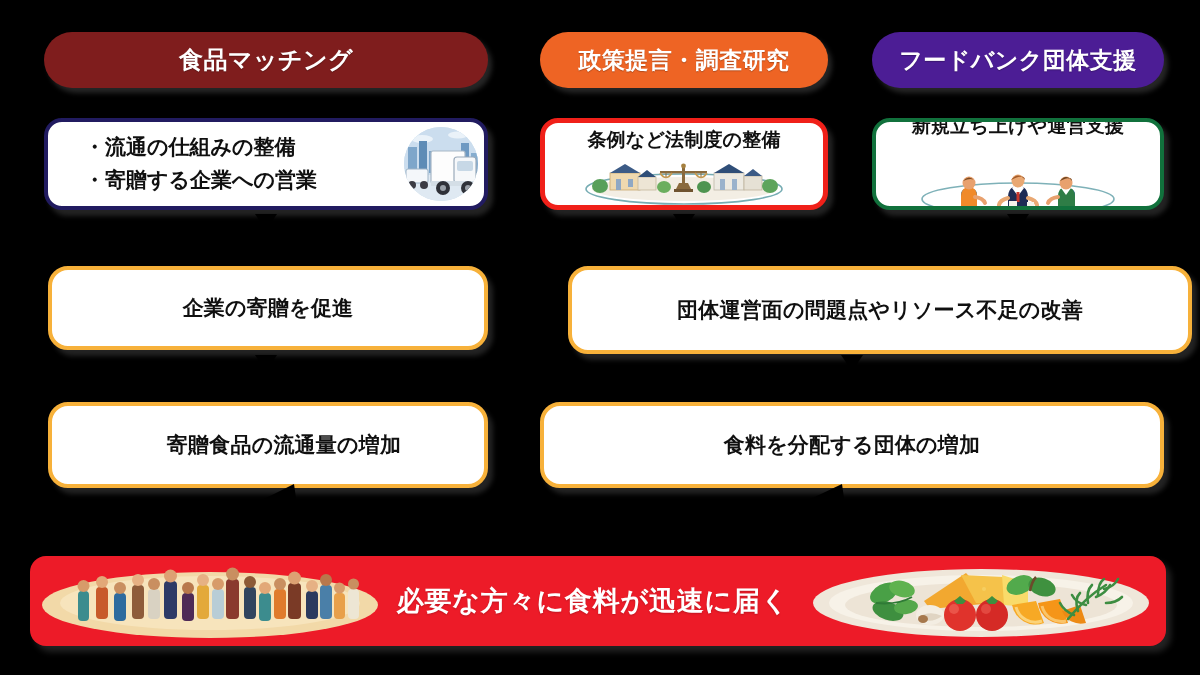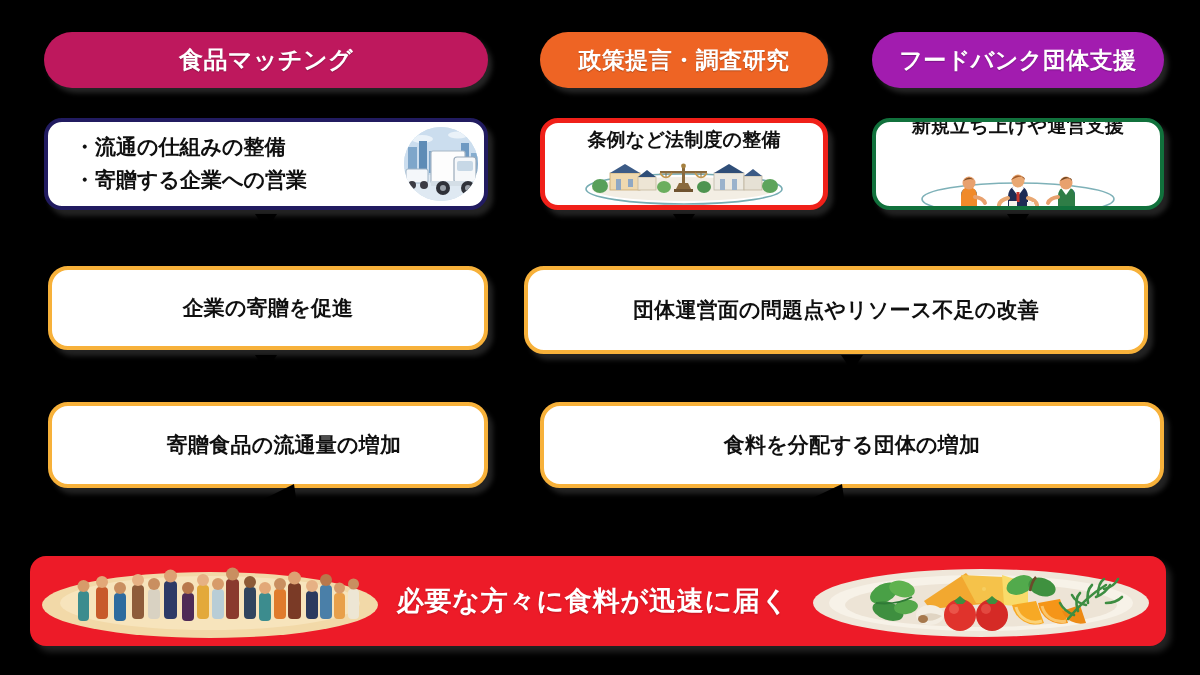--- a/index.html
+++ b/index.html
@@ -21,23 +21,23 @@
     border-radius: 999px;
     display: flex;
     align-items: center;
     justify-content: center;
     color: #ffffff;
     font-weight: 700;
     letter-spacing: 0.02em;
     box-shadow: 4px 5px 5px rgba(70,70,70,0.55);
     text-shadow: 0 1px 1px rgba(0,0,0,0.25);
   }
-  .pill-navy   { background: #be185d; }
+  .pill-navy   { background: #7f1d1d; }
   .pill-orange { background: #EE6424; }
-  .pill-green  { background: #a21caf; }
+  .pill-green  { background: #4c1d95; }
 
   
   .card {
     position: absolute;
     background: #FFFFFF;
     border-radius: 18px;
     box-shadow: 5px 6px 5px rgba(70,70,70,0.5);
     display: flex;
     align-items: center;
     overflow: hidden;
@@ -49,21 +49,21 @@
 
   .card-title {
     width: 100%;
     text-align: center;
     color: #101010;
     font-weight: 700;
     letter-spacing: 0.01em;
   }
 
   .bullets {
-    padding-left: 26px;
+    padding-left: 36px;
     color: #101010;
     font-weight: 700;
     line-height: 1.55;
     font-size: 21px;
     flex: 1;
   }
   .bullets div { white-space: nowrap; }
 
   .thumb {
     flex: 0 0 auto;
@@ -239,21 +239,21 @@
   </div>
 
   <div class="arrow" style="left:255px; top:214px;"></div>
   <div class="arrow" style="left:673px; top:214px;"></div>
   <div class="arrow" style="left:1007px; top:214px;"></div>
 
   <div class="card card-amber" style="left:48px; top:266px; width:440px; height:84px;">
     <div class="card-title" style="font-size:21px;">企業の寄贈を促進</div>
   </div>
 
-  <div class="card card-amber" style="left:524px; top:266px; width:624px; height:88px;">
+  <div class="card card-amber" style="left:568px; top:266px; width:624px; height:88px;">
     <div class="card-title" style="font-size:21px;">団体運営面の問題点やリソース不足の改善</div>
   </div>
 
   <div class="arrow" style="left:255px; top:355px;"></div>
   <div class="arrow" style="left:841px; top:355px;"></div>
 
   <div class="card card-amber" style="left:48px; top:402px; width:440px; height:86px;">
     <div class="card-title" style="font-size:21px;padding-left:32px;">寄贈食品の流通量の増加</div>
   </div>
 

